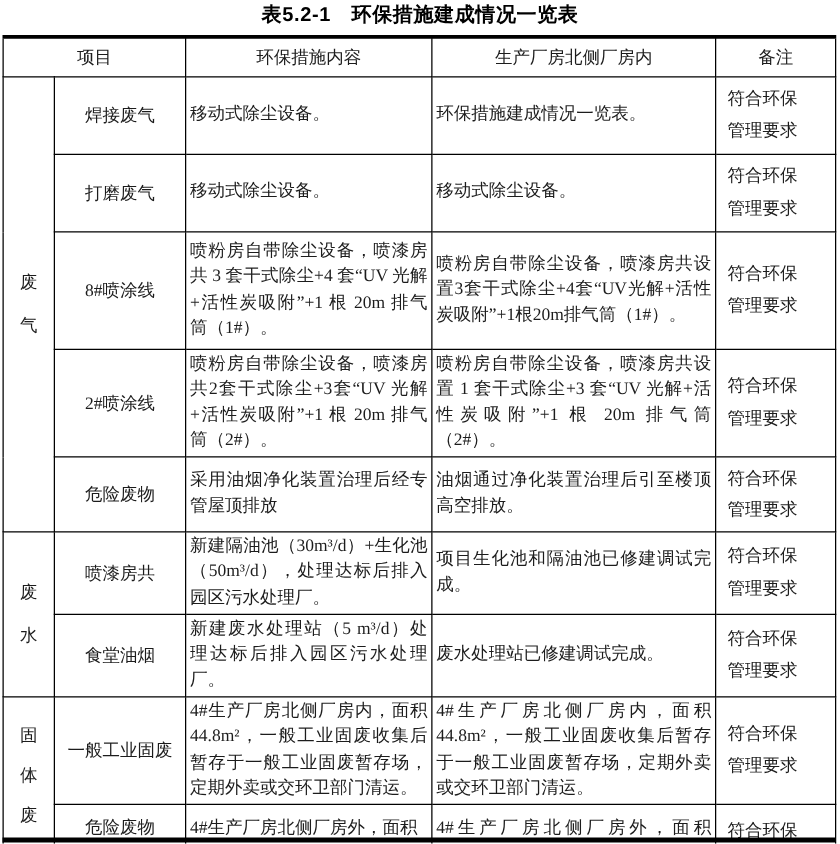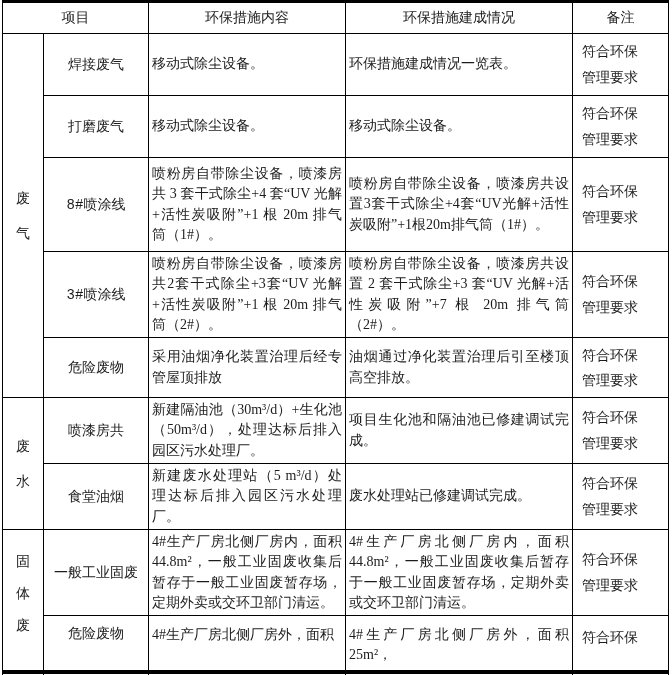--- a/index.html
+++ b/index.html
@@ -41,21 +41,21 @@
     text-align: center;
     white-space: pre-line;
     line-height: 2.5;
     padding: 0;
   }
   td.cat.cut {
     vertical-align: top;
     padding-top: 16px;
     line-height: 2.3;
   }
-  td.item { text-align: center; padding: 0 2px; font-family: Liberation Mono, monospace; }
+  td.item { text-align: center; padding: 0 2px; }
   td.txt {
     text-align: justify;
     padding: 2px 3px;
     line-height: 1.45;
   }
   td.note {
     white-space: pre-line;
     padding: 0 4px 0 9px;
     line-height: 1.8;
   }
@@ -68,35 +68,36 @@
     width: 666px;
     height: 4px;
     background: #000;
   }
 </style>
 </head>
 <body>
 
 <div class="page">
 
+  <div class="caption">表5.2-1　环保措施建成情况一览表</div>
 
   <table class="measures">
     <colgroup>
       <col style="width:41px">
       <col style="width:105px">
       <col style="width:197px">
       <col style="width:227px">
       <col style="width:96px">
     </colgroup>
 
     <tbody>
         <tr>
       <th class="hdr" colspan="2" style="height:30px">项目</th>
       <th class="hdr">环保措施内容</th>
-      <th class="hdr">环保措施建成情况</th>
+      <th class="hdr">生产厂房北侧厂房内</th>
       <th class="hdr">备注</th>
     </tr>
 
     <tr style="height:62px">
       <td class="cat" rowspan="5">废
 气</td>
       <td class="item">焊接废气</td>
       <td class="txt">移动式除尘设备。</td>
       <td class="txt">环保措施建成情况一览表。</td>
       <td class="note">符合环保
@@ -113,23 +114,23 @@
 
     <tr style="height:94px">
       <td class="item">8#喷涂线</td>
       <td class="txt">喷粉房自带除尘设备，喷漆房共 3 套干式除尘+4 套“UV 光解+活性炭吸附”+1 根 20m 排气筒（1#）。</td>
       <td class="txt">喷粉房自带除尘设备，喷漆房共设置3套干式除尘+4套“UV光解+活性炭吸附”+1根20m排气筒（1#）。</td>
       <td class="note">符合环保
 管理要求</td>
     </tr>
 
     <tr style="height:86px">
-      <td class="item">3#喷涂线</td>
+      <td class="item">2#喷涂线</td>
       <td class="txt">喷粉房自带除尘设备，喷漆房共2套干式除尘+3套“UV 光解+活性炭吸附”+1 根 20m 排气筒（2#）。</td>
-      <td class="txt">喷粉房自带除尘设备，喷漆房共设置 2 套干式除尘+3 套“UV 光解+活性炭吸附”+7 根 20m 排气筒（2#）。</td>
+      <td class="txt">喷粉房自带除尘设备，喷漆房共设置 1 套干式除尘+3 套“UV 光解+活性炭吸附”+1 根 20m 排气筒（2#）。</td>
       <td class="note">符合环保
 管理要求</td>
     </tr>
 
     <tr style="height:60px">
       <td class="item">危险废物</td>
       <td class="txt">采用油烟净化装置治理后经专管屋顶排放</td>
       <td class="txt">油烟通过净化装置治理后引至楼顶高空排放。</td>
       <td class="note">符合环保
 管理要求</td>

